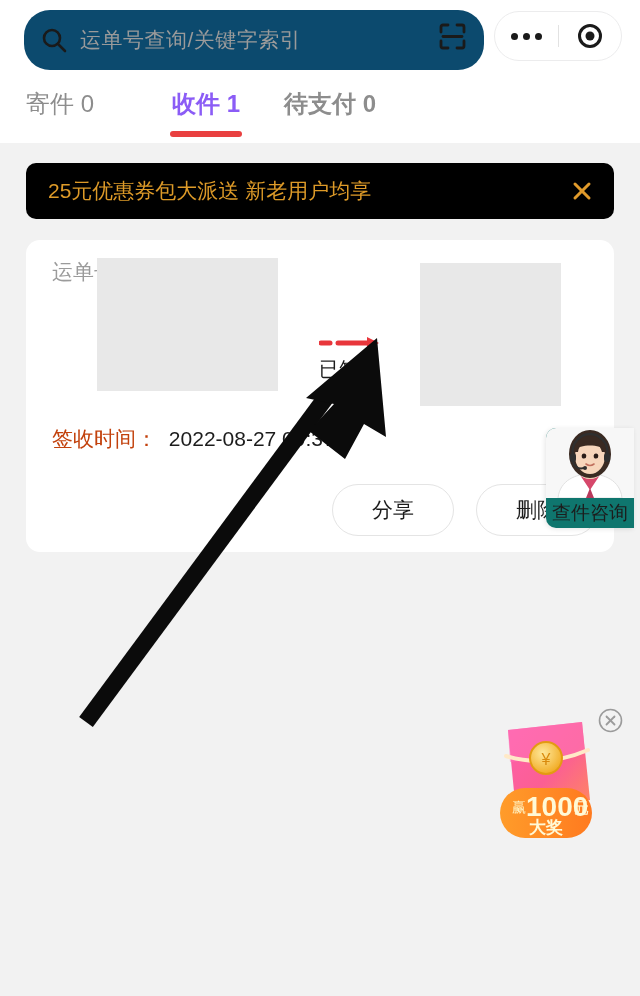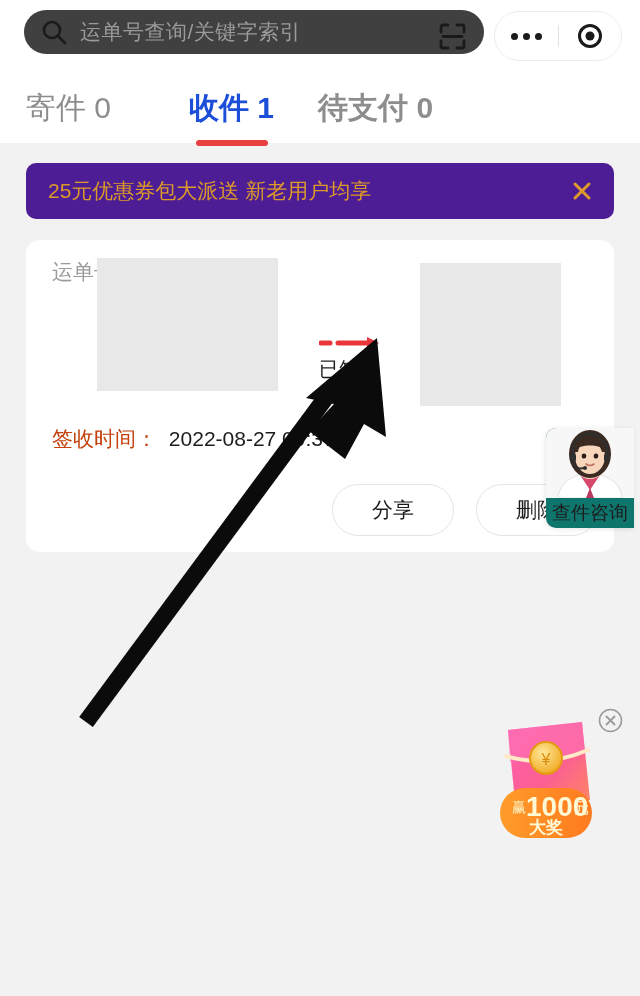--- a/index.html
+++ b/index.html
@@ -25,22 +25,22 @@
 
   
   .search-row {
     position: absolute;
     left: 0; top: 0;
     width: 640px; height: 72px;
   }
   .search-bar {
     position: absolute;
     left: 24px; top: 10px;
-    width: 460px; height: 44px;
-    background: #404040;
+    width: 460px; height: 60px;
+    background: #0c4a6e;
     border-radius: 26px;
     display: flex;
     align-items: center;
   }
   .search-icon {
     margin-left: 17px;
     width: 26px; height: 26px;
     flex: none;
   }
   .search-placeholder {
@@ -109,47 +109,47 @@
   .tabs {
     position: absolute;
     left: 0; top: 72px;
     width: 640px; height: 71px;
     display: flex;
     align-items: flex-start;
   }
   .tab {
     position: relative;
     padding-top: 16px;
-    font-size: 30px;
+    font-size: 24px;
     color: #8d8d8d;
     white-space: nowrap;
   }
   .tab.t0 { margin-left: 26px; }
   .tab.t1 { margin-left: 78px; }
   .tab.t2 { margin-left: 44px; font-weight: bold; }
   .tab.active {
-    color: #1d4ed8;
+    color: #8b5cf6;
     font-weight: bold;
   }
   .tab-underline {
     position: absolute;
     left: 50%;
     transform: translateX(-50%);
     bottom: -17px;
     width: 72px; height: 6px;
     background: #e94040;
     border-radius: 3px;
   }
 
   
   .promo-banner {
     position: absolute;
     left: 26px; top: 163px;
     width: 588px; height: 56px;
-    background: #4c1d95;
+    background: #000000;
     border-radius: 10px;
   }
   .promo-text {
     position: absolute;
     left: 22px; top: 50%;
     transform: translateY(-50%);
     font-size: 21px;
     color: #dd9a28;
     white-space: nowrap;
   }

